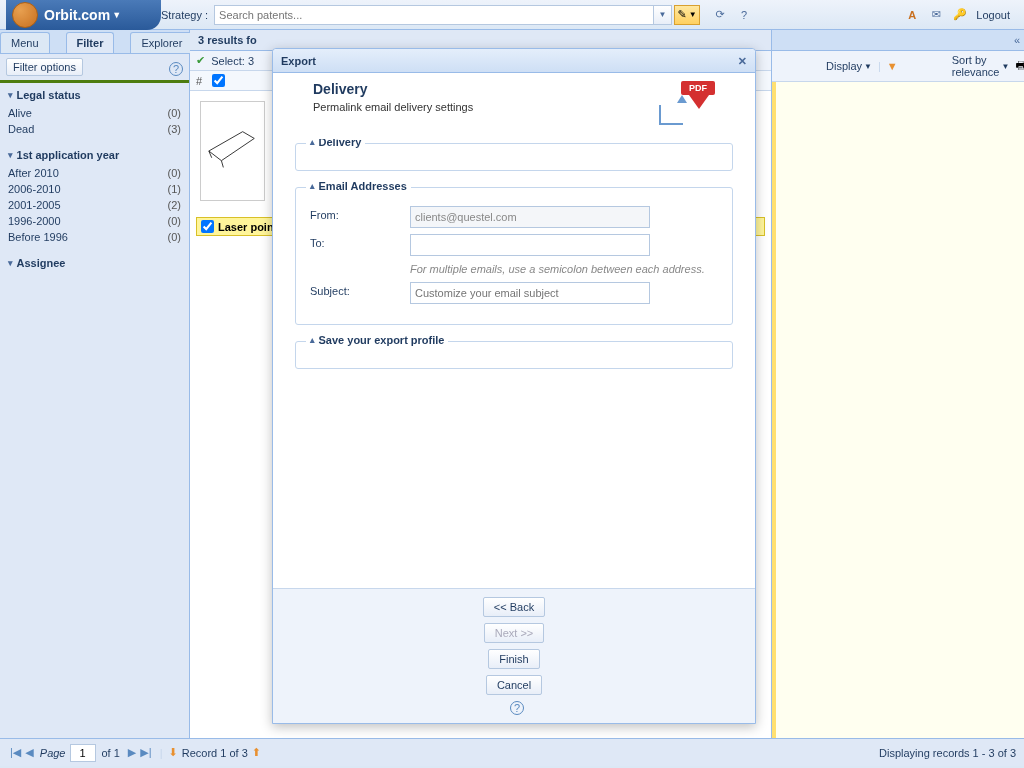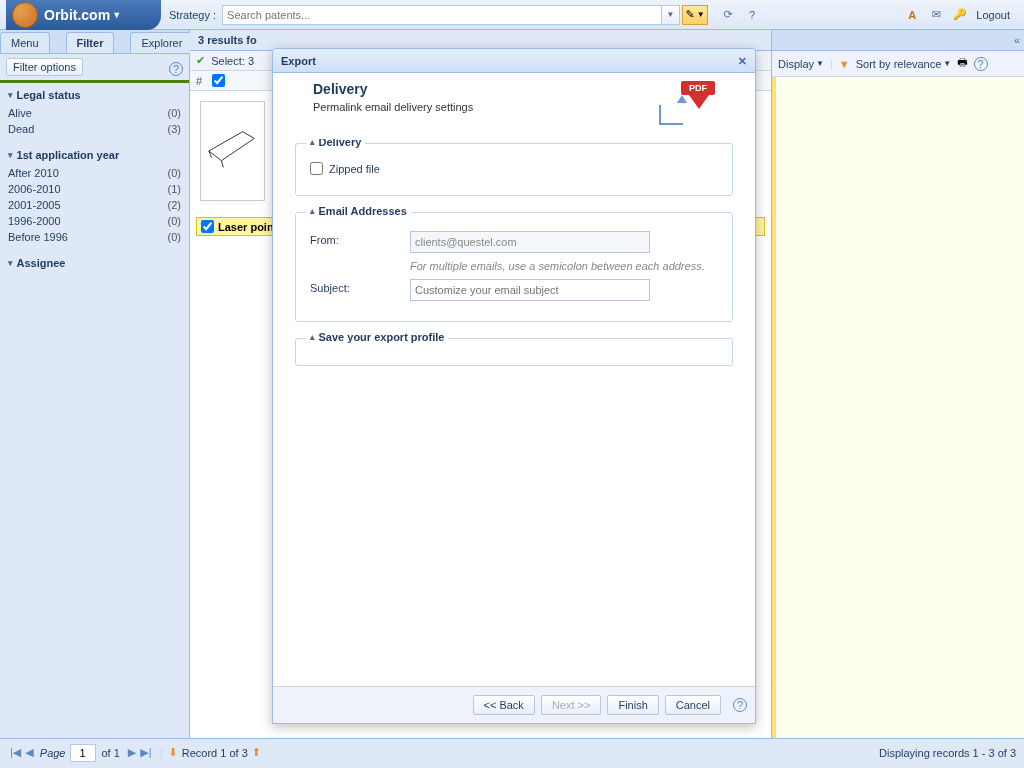--- a/index.html
+++ b/index.html
@@ -4,21 +4,21 @@
 <style>
 * { box-sizing: border-box; margin: 0; padding: 0; font-family: Tahoma, Arial, sans-serif; font-size: 11px; }
 body { background: #dce8f5; width: 1024px; height: 768px; overflow: hidden; position: relative; }
 
 
 .topbar { height: 30px; background: linear-gradient(#eef3fb, #dce8f5); border-bottom: 1px solid #99bbe8; display: flex; align-items: center; padding: 0 6px; }
 .logo-area { width: 155px; height: 30px; background: linear-gradient(#4a7ab8, #2a5a9a); border-radius: 0 0 14px 0; display: flex; align-items: center; color: #fff; font-weight: bold; font-size: 13px; }
 .logo-circle { width: 26px; height: 26px; border-radius: 50%; background: radial-gradient(circle at 30% 30%, #e8a050, #c87020); margin: 0 6px; border: 1px solid #b06010; }
 .logo-text { color: #fff; font-size: 14px; font-weight: bold; }
 .logo-arrow { margin-left: 2px; font-size: 9px; }
-.strategy-label { margin-left: 8px; color: #1f3a5f; }
+.strategy-label { margin-left: 0; color: #1f3a5f; }
 .search-box { margin-left: 6px; width: 440px; height: 20px; border: 1px solid #b5c8e0; background: #fff; padding: 0 4px; color: #888; }
 .search-dd { width: 18px; height: 20px; border: 1px solid #b5c8e0; background: linear-gradient(#fff,#e8eef8); border-left: none; display:flex; align-items:center; justify-content:center; }
 .search-tool { width: 26px; height: 20px; border: 1px solid #d8a030; background: linear-gradient(#ffe8a0,#ffd060); margin-left: 2px; display:flex; align-items:center; justify-content:center; }
 .top-icons-mid { margin-left: 12px; display: flex; gap: 8px; align-items: center; }
 .top-iconbtn { width: 16px; height: 16px; display: flex; align-items: center; justify-content: center; color: #4a6a9a; cursor: pointer; }
 .top-right { margin-left: auto; display: flex; align-items: center; gap: 8px; padding-right: 8px; }
 .logout-link { color: #1f3a5f; cursor: pointer; }
 
 
 .main { display: flex; height: 708px; }
@@ -45,21 +45,21 @@
 .select-label { color: #1f3a5f; }
 .center-header-row { border-bottom: 1px solid #c7d7ec; padding: 3px 6px; display: flex; align-items: center; gap: 10px; background: #f4f8fd; color: #555; }
 .thumb-area { padding: 10px; }
 .thumb { width: 65px; height: 100px; border: 1px solid #ccc; background: #fff; display:flex; align-items:center; justify-content:center; }
 .highlighted-row { background: #fff59a; border: 1px solid #d8c028; padding: 2px 4px; margin: 6px; display: flex; align-items: center; gap: 4px; }
 
 
 .rightpanel { width: 252px; background: #dfe8f6; display: flex; flex-direction: column; }
 .right-hdr { background: #cedff5; border-bottom: 1px solid #99bbe8; padding: 4px 4px; display: flex; align-items: center; justify-content: flex-end; color: #4a6a9a; }
 .right-toolbar { border-bottom: 1px solid #c7d7ec; padding: 3px 6px; display: flex; align-items: center; gap: 6px; background: #eef3fb; flex-wrap: nowrap; }
-.tool-link { color: #1f3a5f; cursor: pointer; display: flex; align-items: center; gap: 2px; }
+.tool-link { color: #1f3a5f; cursor: pointer; display: flex; align-items: center; gap: 2px; margin-left: 48px; }
 .right-body { flex: 1; background: #fffff0; border-left: 4px solid #ffe070; }
 
 
 .footer { height: 28px; border-top: 1px solid #99bbe8; background: #dfe8f6; display: flex; align-items: center; padding: 0 8px; color: #1f3a5f; }
 .footer .navbtn { color: #5a8ac0; cursor: pointer; padding: 0 2px; }
 .footer .pagein { width: 26px; height: 18px; border: 1px solid #b5c8e0; text-align: center; }
 .footer .spacer { flex: 1; }
 
 
 .modal { position: absolute; left: 272px; top: 48px; width: 484px; height: 676px; background: #fff; border: 1px solid #99bbe8; box-shadow: 0 3px 12px rgba(0,0,0,0.25); display: flex; flex-direction: column; border-radius: 4px 4px 0 0; }
@@ -81,21 +81,21 @@
 .opt-row { display: flex; align-items: center; gap: 6px; margin: 6px 0; color: #1f3a5f; }
 .form-row { display: flex; align-items: flex-start; margin: 6px 0; }
 .form-label { width: 100px; color: #1f3a5f; padding-top: 3px; }
 .text-input { width: 240px; height: 22px; border: 1px solid #b5c8e0; padding: 0 4px; color: #333; }
 .text-input.readonly { background: #f4f6f9; color: #888; }
 .hint { color: #888; font-style: italic; margin: 4px 0 6px 100px; line-height: 1.3; }
 .textarea { width: 240px; height: 56px; border: 1px solid #b5c8e0; resize: none; }
 .save-btn { margin-left: 30px; border: 1px solid #b5c8e0; background: linear-gradient(#fff,#e8eef8); padding: 3px 8px; border-radius: 2px; cursor: pointer; color: #1f3a5f; }
 .profile-input { border: 1px solid #7aa6da; }
 
-.modal-footer { border-top: 1px solid #c7d7ec; background: #eef3fb; padding: 8px; display: flex; align-items: center; justify-content: flex-end; gap: 6px; }
+.modal-footer { border-top: 1px solid #c7d7ec; background: #eef3fb; padding: 8px; display: flex; align-items: center; justify-content: flex-end; gap: 6px; flex-direction: column; }
 .wiz-btn { border: 1px solid #b5c8e0; background: linear-gradient(#fff,#e8eef8); padding: 3px 10px; border-radius: 2px; cursor: pointer; color: #1f3a5f; }
 .wiz-btn.disabled { color: #aab; cursor: default; }
 
 svg.thumb-svg { width: 58px; height: 90px; }
 </style>
 </head>
 <body>
 
 <div class="topbar">
   <div class="logo-area">
@@ -284,34 +284,34 @@
     </div>
   </div>
 
   <div class="modal-body">
 
     <div class="fieldset">
       <div class="legend">
           <span class="caret">▴</span>
           <span>Delivery</span>
         </div>
-      <div class="opt-row">
-        <input type="checkbox" style="">
-        <span>Zipped file</span>
-      </div>
     </div>
 
     <div class="fieldset">
       <div class="legend">
           <span class="caret">▴</span>
           <span>Email Addresses</span>
         </div>
       <div class="form-row">
         <div class="form-label">From:</div>
         <input class="text-input readonly" readonly="" value="clients@questel.com" style="">
+      </div>
+      <div class="form-row">
+        <div class="form-label">To:</div>
+        <input class="text-input" style="">
       </div>
       <div class="hint">For multiple emails, use a semicolon between each address.</div>
       <div class="form-row">
         <div class="form-label">Subject:</div>
         <input class="text-input" placeholder="Customize your email subject" style="">
       </div>
     </div>
 
     <div class="fieldset">
       <div class="legend">

